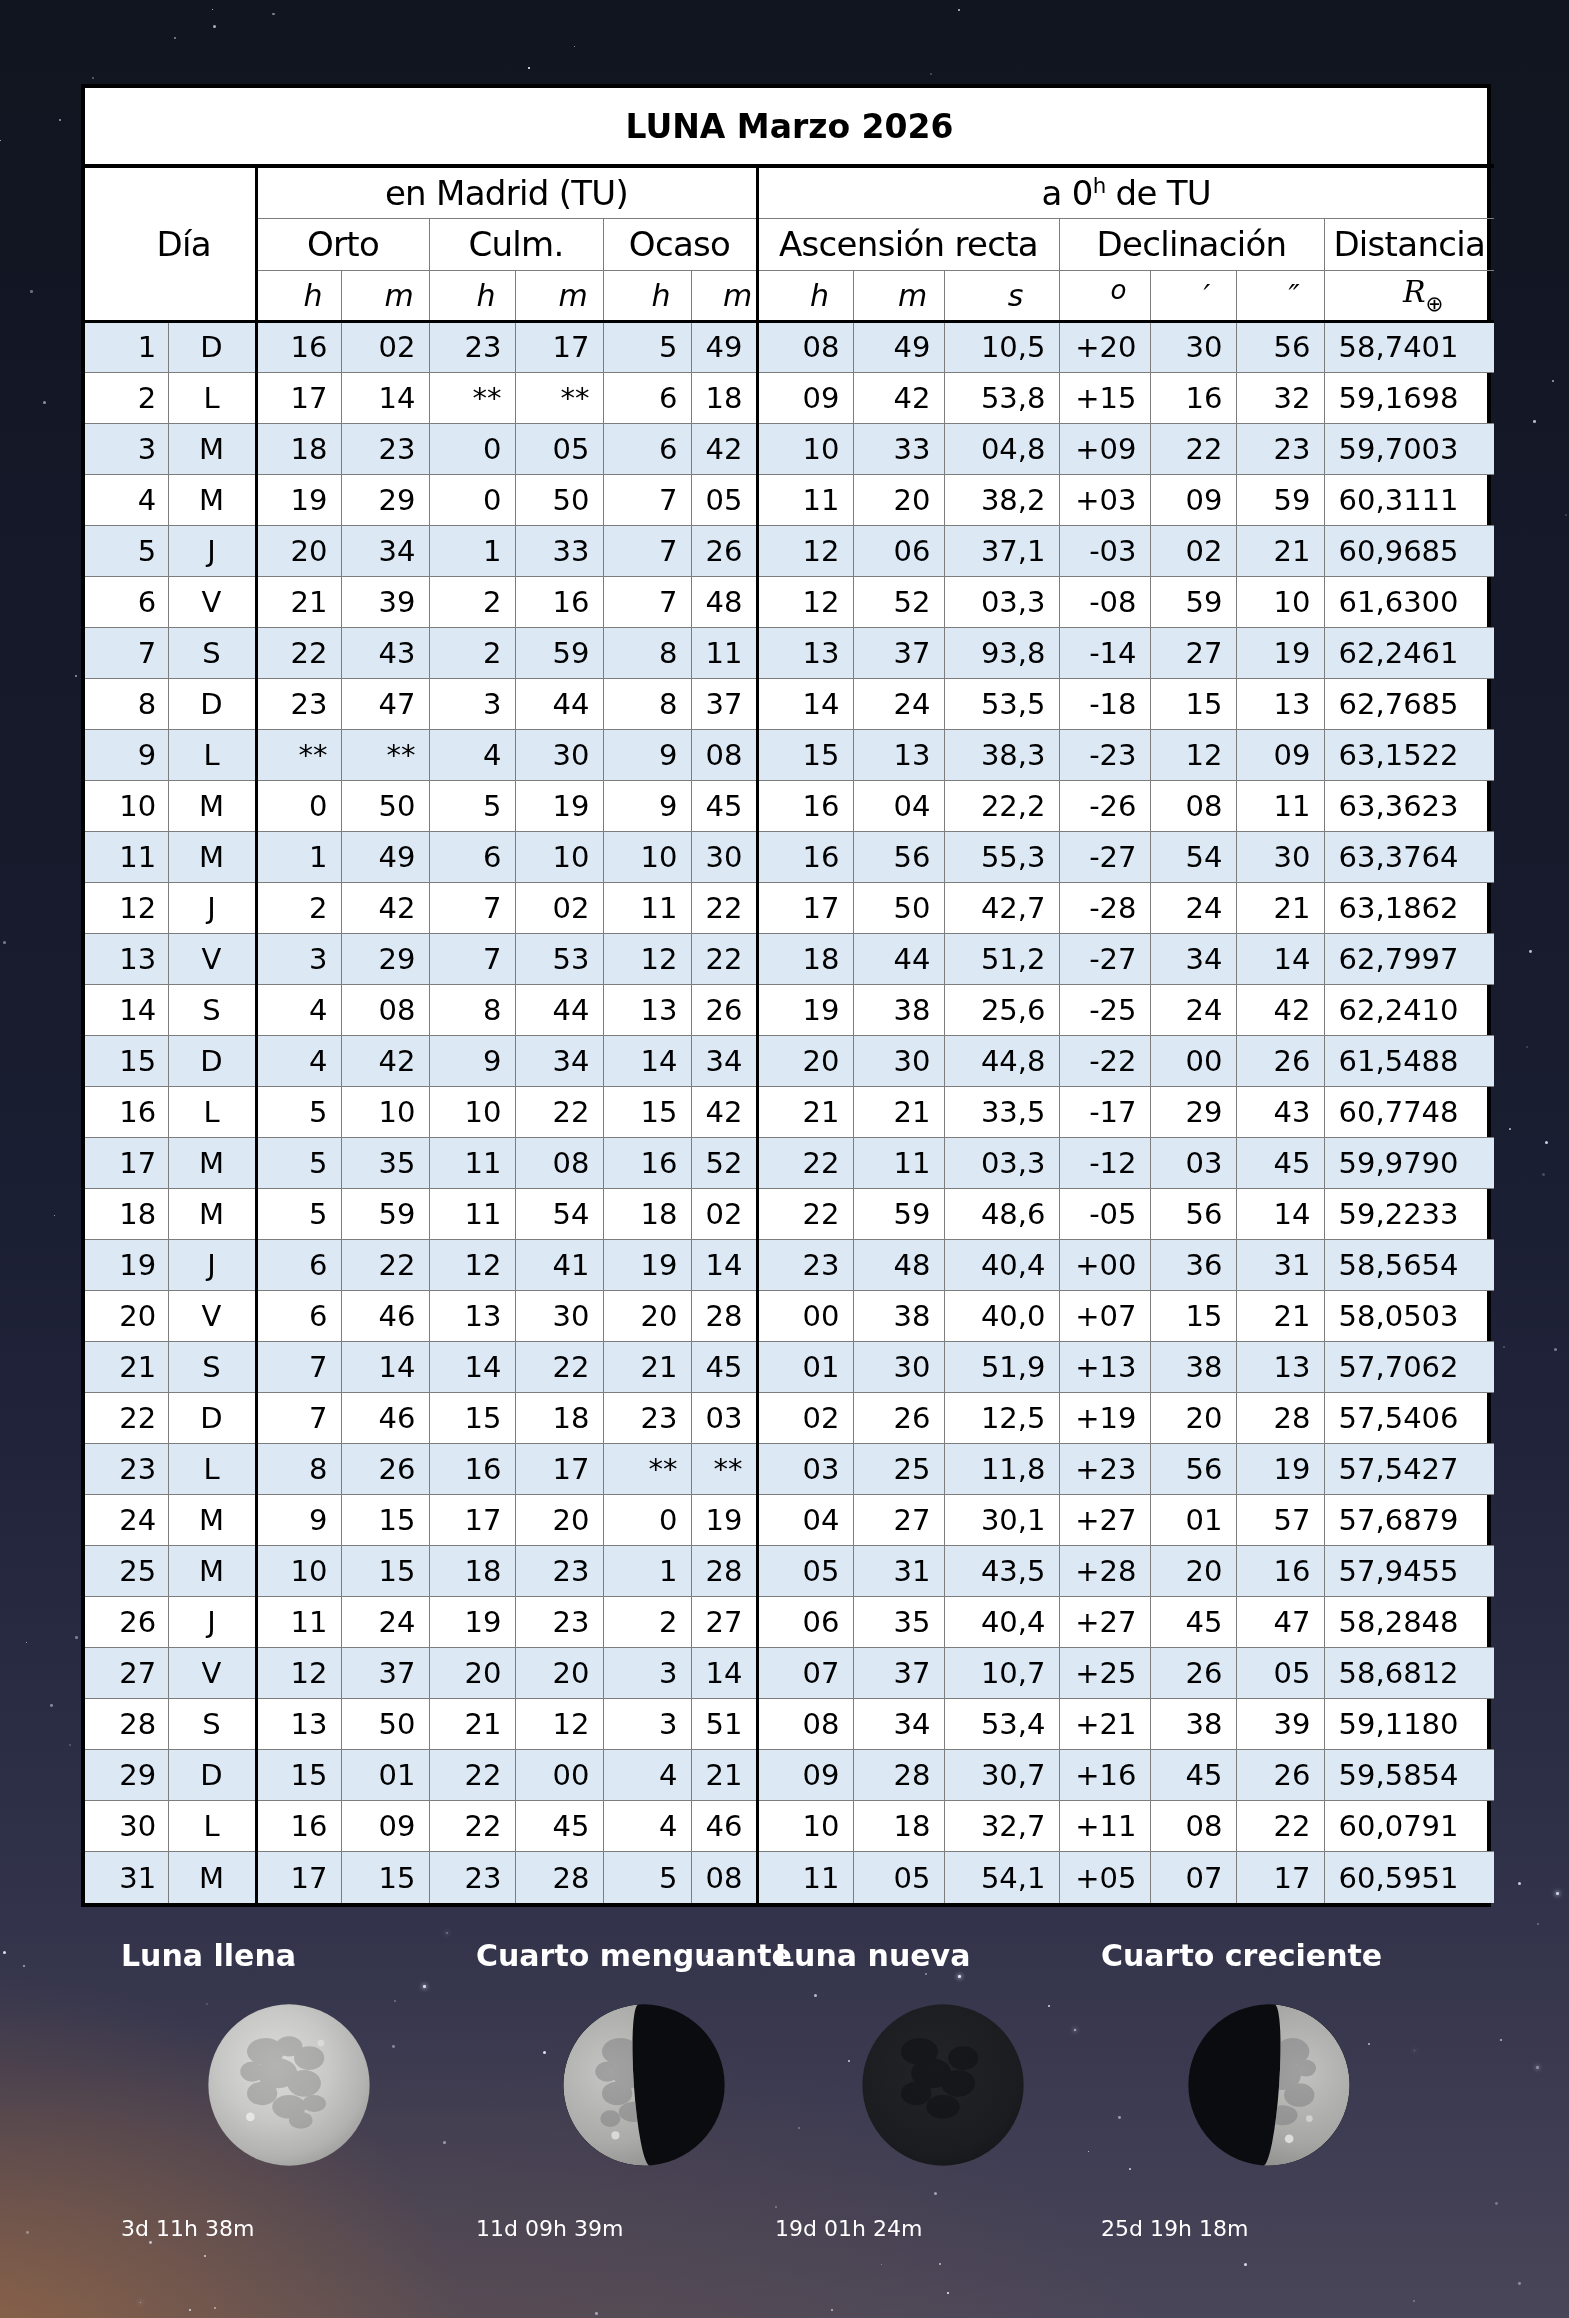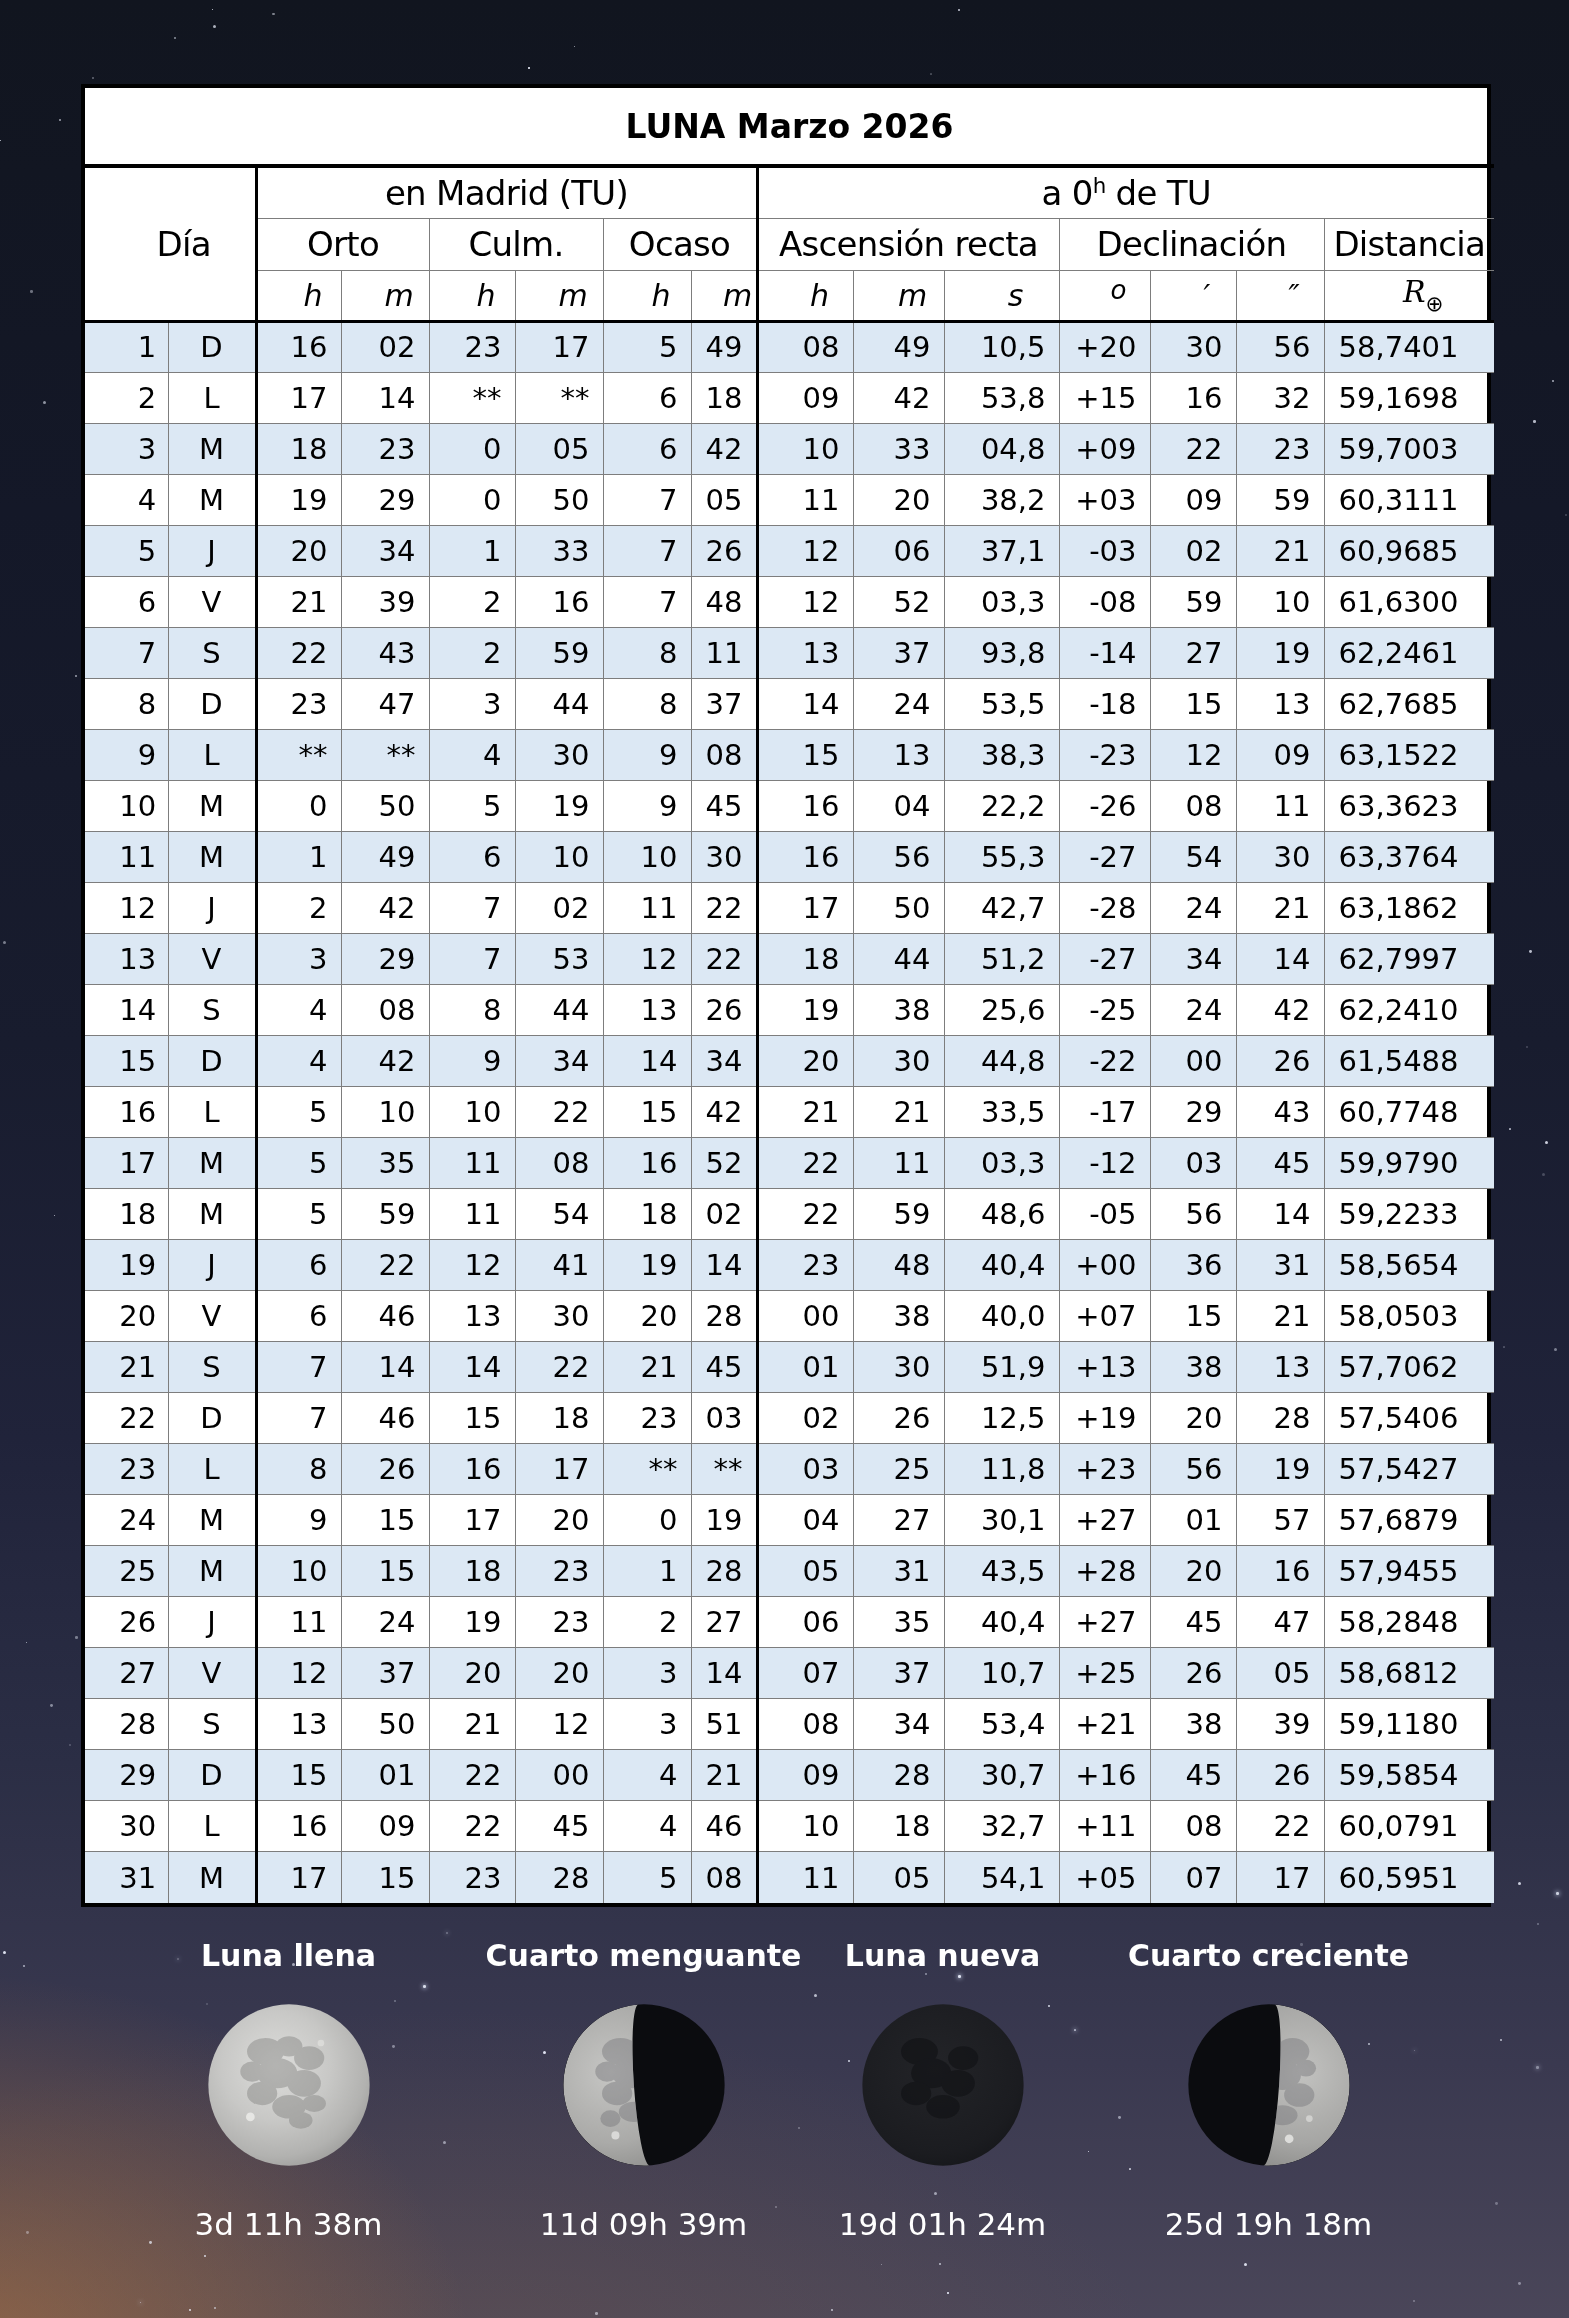--- a/index.html
+++ b/index.html
@@ -33,24 +33,24 @@
   .rsub{font-size:21.4px;vertical-align:-8.6px;font-style:normal;}
   tbody td{font-size:29px;vertical-align:middle;}
   tbody tr{height:51px;}
   tr.alt td{background:#dce8f4;}
   .c-day{text-align:right;padding-right:11.4px;}
   .c-wd{text-align:center;}
   .c-num{text-align:right;padding-right:13px;}
   .c-dist{text-align:center;padding-right:21.4px;}
 
   
-  .phase{position:absolute;top:1938px;width:335px;text-align:center;color:#fff;}
+  .phase{position:absolute;top:1938px;width:335px;text-align:left;color:#fff;}
   .phase-label{font-size:30px;font-weight:bold;line-height:36px;}
   .moon{width:168px;height:168px;margin:27px auto 0;display:block;}
-  .phase-time{margin-top:37px;font-size:31px;}
+  .phase-time{margin-top:47px;font-size:22px;}
 </style>
 </head>
 <body>
 
 <div id="canvas">
   <div id="stars">
       <div class="star" style="left: 392px; top: 2045px; width: 2.8px; height: 2.8px; opacity: 0.43;"></div>
       <div class="star" style="left: 958px; top: 9px; width: 2.1px; height: 2.1px; opacity: 0.83;"></div>
       <div class="star" style="left: 930px; top: 73px; width: 1.7px; height: 1.7px; opacity: 0.25;"></div>
       <div class="star" style="left: 43px; top: 401px; width: 3px; height: 3px; opacity: 0.57;"></div>

